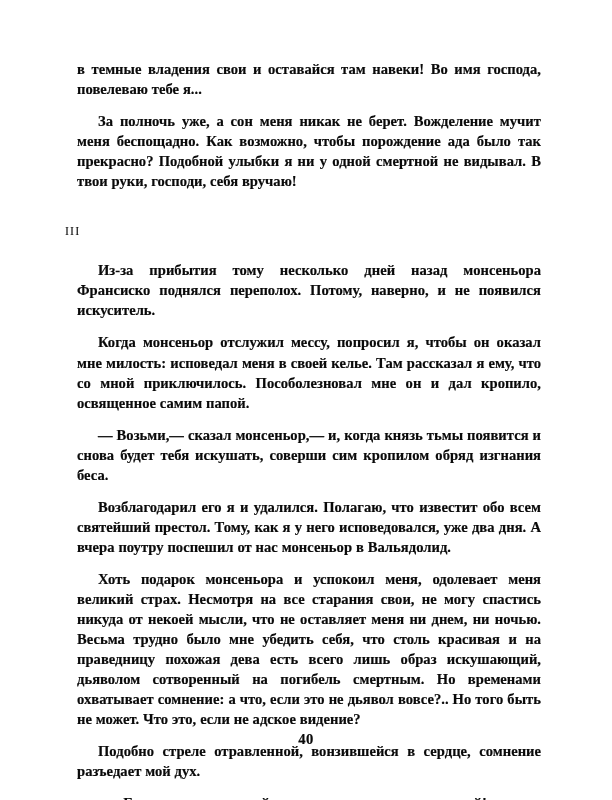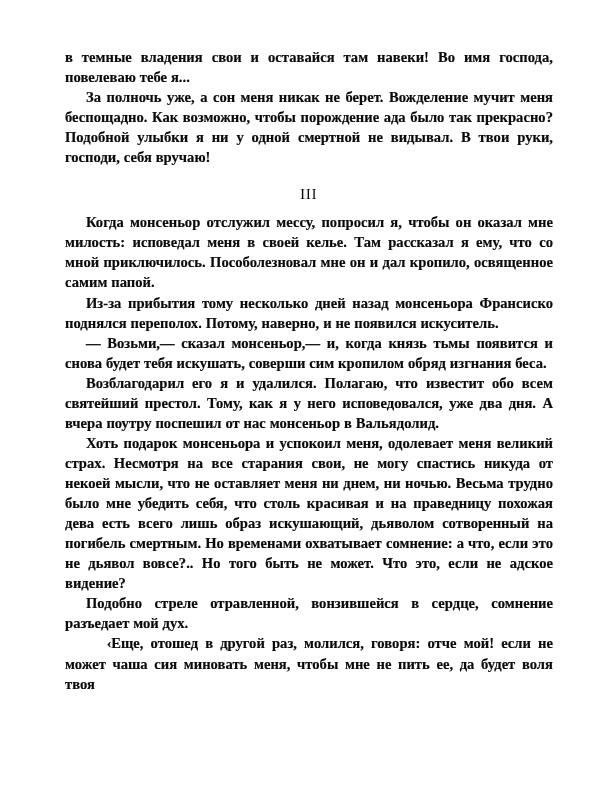--- a/index.html
+++ b/index.html
@@ -27,21 +27,21 @@
   }
 
   .text-block {
     position: absolute;
     left: 65px;
     top: 47px;
     width: 488px;
   }
 
   p.para {
-    margin: 0;
+    margin: 12px;
     text-align: justify;
     text-justify: inter-word;
     font-size: 14.6px;
     line-height: 20.05px;
     letter-spacing: 0.02px;
     word-spacing: 0.2px;
     text-indent: 21px;
     font-weight: 600;
     -webkit-text-stroke: 0.17px #0a0a0a;
   }
@@ -49,22 +49,22 @@
   p.para.no-indent {
     text-indent: 0;
   }
 
   p.para.last-line-left {
     text-align-last: left;
   }
 
   .section-number {
     margin: 0;
-    text-align: center;
-    font-size: 14px;
+    text-align: left;
+    font-size: 12px;
     line-height: 20.05px;
     font-weight: 500;
     letter-spacing: 1.1px;
     padding-top: 18px;
     padding-bottom: 7px;
     -webkit-text-stroke: 0.05px #0a0a0a;
   }
 
   p.para.date-heading {
     font-weight: 800;
@@ -101,32 +101,33 @@
   <div class="text-block">
 
     <p class="para no-indent last-line-left">в темные владения свои и оставайся там навеки! Во имя господа, повелеваю тебе я...</p>
 
 
     <p class="para last-line-left">За полночь уже, а сон меня никак не берет. Вожделение мучит меня беспощадно. Как возможно, чтобы порождение ада было так прекрасно? Подобной улыбки я ни у одной смертной не видывал. В твои руки, господи, себя вручаю!</p>
 
     <div class="section-number">III</div>
 
 
+    <p class="para last-line-left">Из-за прибытия тому несколько дней назад монсеньора Франсиско поднялся переполох. Потому, наверно, и не появился искуситель.</p>
+
     <p class="para last-line-left">Когда монсеньор отслужил мессу, попросил я, чтобы он оказал мне милость: исповедал меня в своей келье. Там рассказал я ему, что со мной приключилось. Пособолезновал мне он и дал кропило, освященное самим папой.</p>
-
-    <p class="para last-line-left">Из-за прибытия тому несколько дней назад монсеньора Франсиско поднялся переполох. Потому, наверно, и не появился искуситель.</p>
 
     <p class="para last-line-left">— Возьми,— сказал монсеньор,— и, когда князь тьмы появится и снова будет тебя искушать, соверши сим кропилом обряд изгнания беса.</p>
 
     <p class="para last-line-left">Возблагодарил его я и удалился. Полагаю, что известит обо всем святейший престол. Тому, как я у него исповедовался, уже два дня. А вчера поутру поспешил от нас монсеньор в Вальядолид.</p>
 
     <p class="para last-line-left">Хоть подарок монсеньора и успокоил меня, одолевает меня великий страх. Несмотря на все старания свои, не могу спастись никуда от некоей мысли, что не оставляет меня ни днем, ни ночью. Весьма трудно было мне убедить себя, что столь красивая и на праведницу похожая дева есть всего лишь образ искушающий, дьяволом сотворенный на погибель смертным. Но временами охватывает сомнение: а что, если это не дьявол вовсе?.. Но того быть не может. Что это, если не адское видение?</p>
 
     <p class="para last-line-left">Подобно стреле отравленной, вонзившейся в сердце, сомнение разъедает мой дух.</p>
 
 
 
     <p class="para last-line-left"><span class="quote-mark">‹</span><span>Еще, отошед в другой раз, молился, говоря: отче мой! если не может чаша сия миновать меня, чтобы мне не пить ее, да будет воля твоя</span></p>
 
   </div>
 
+  <div class="page-number">40</div>
 
 </div>
 
 </body></html>

